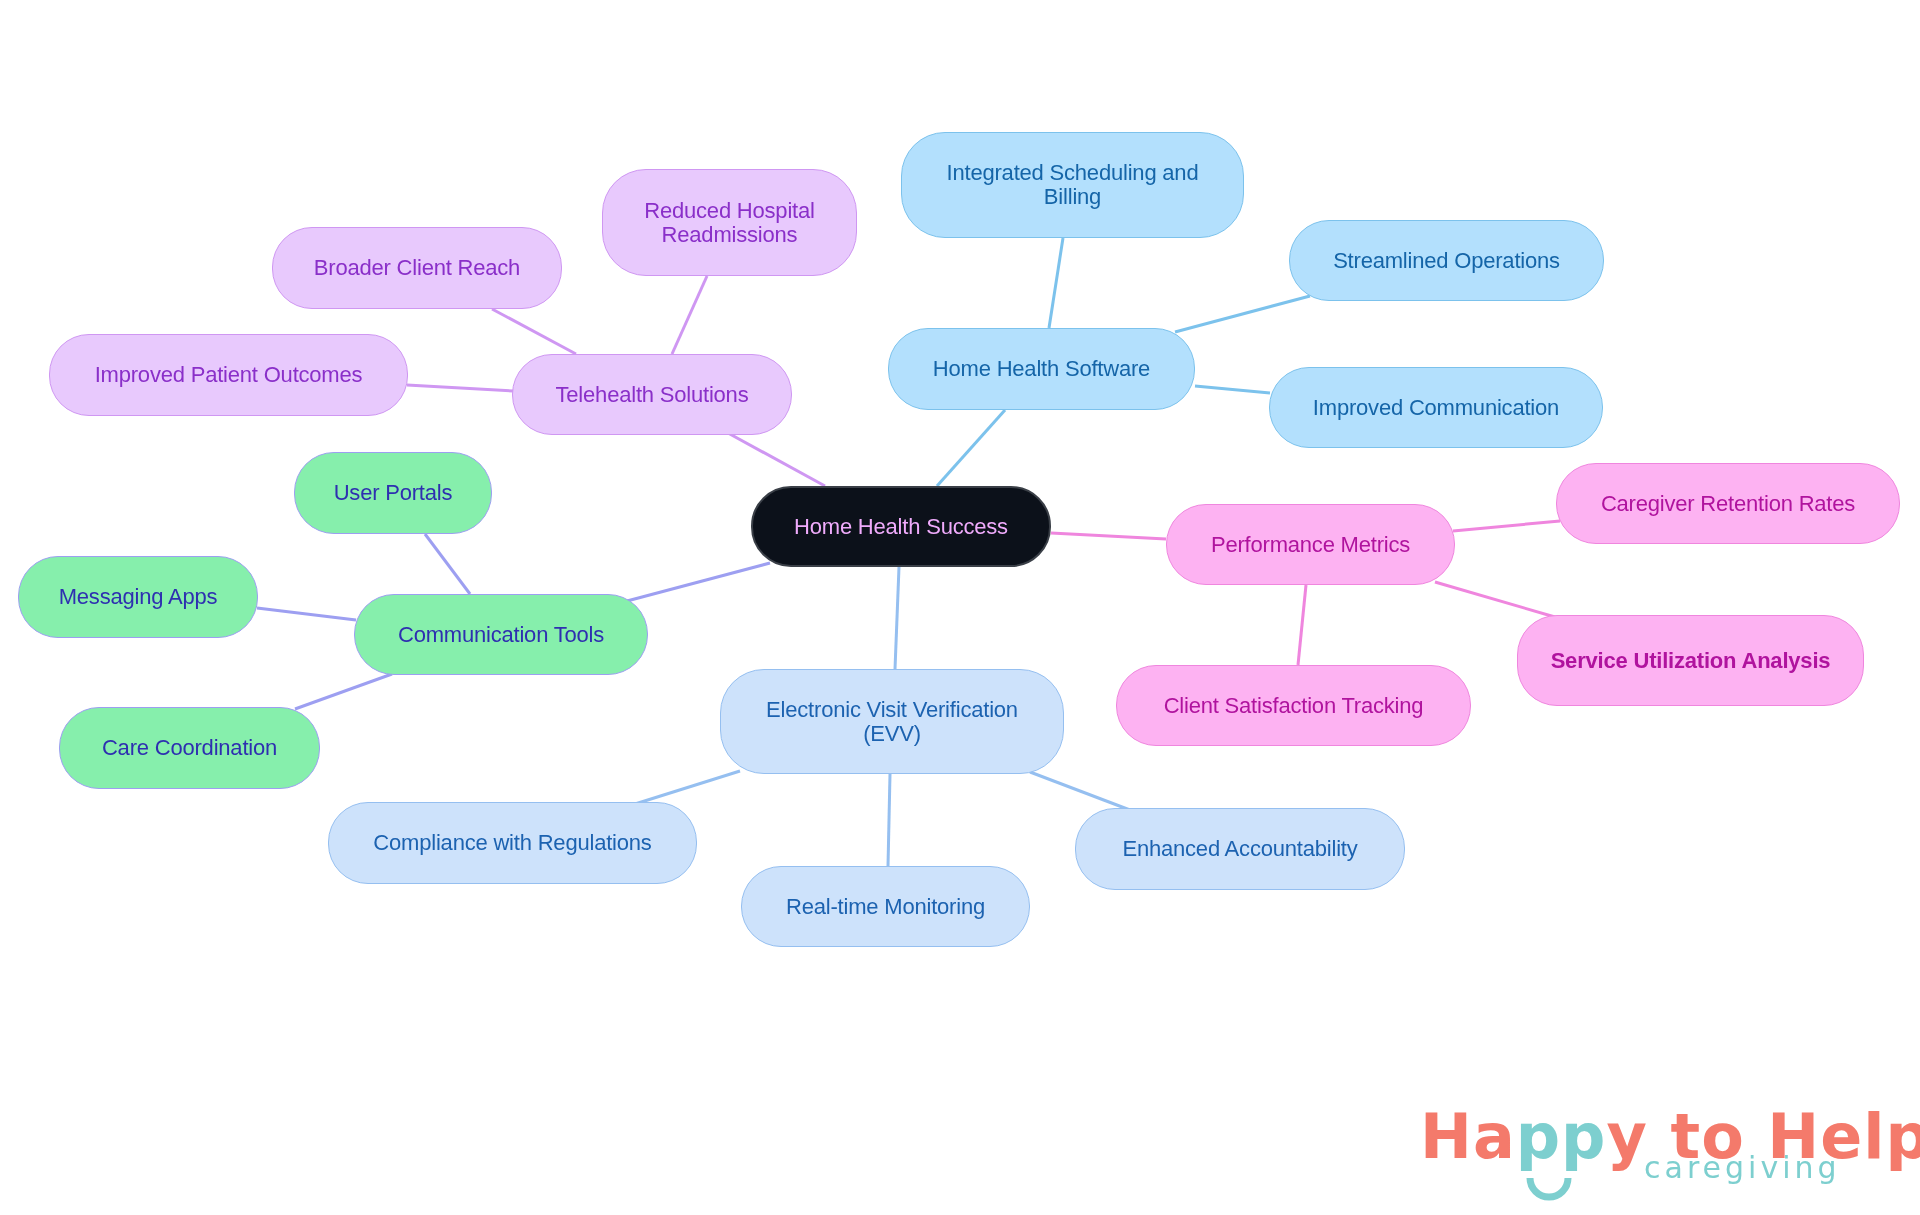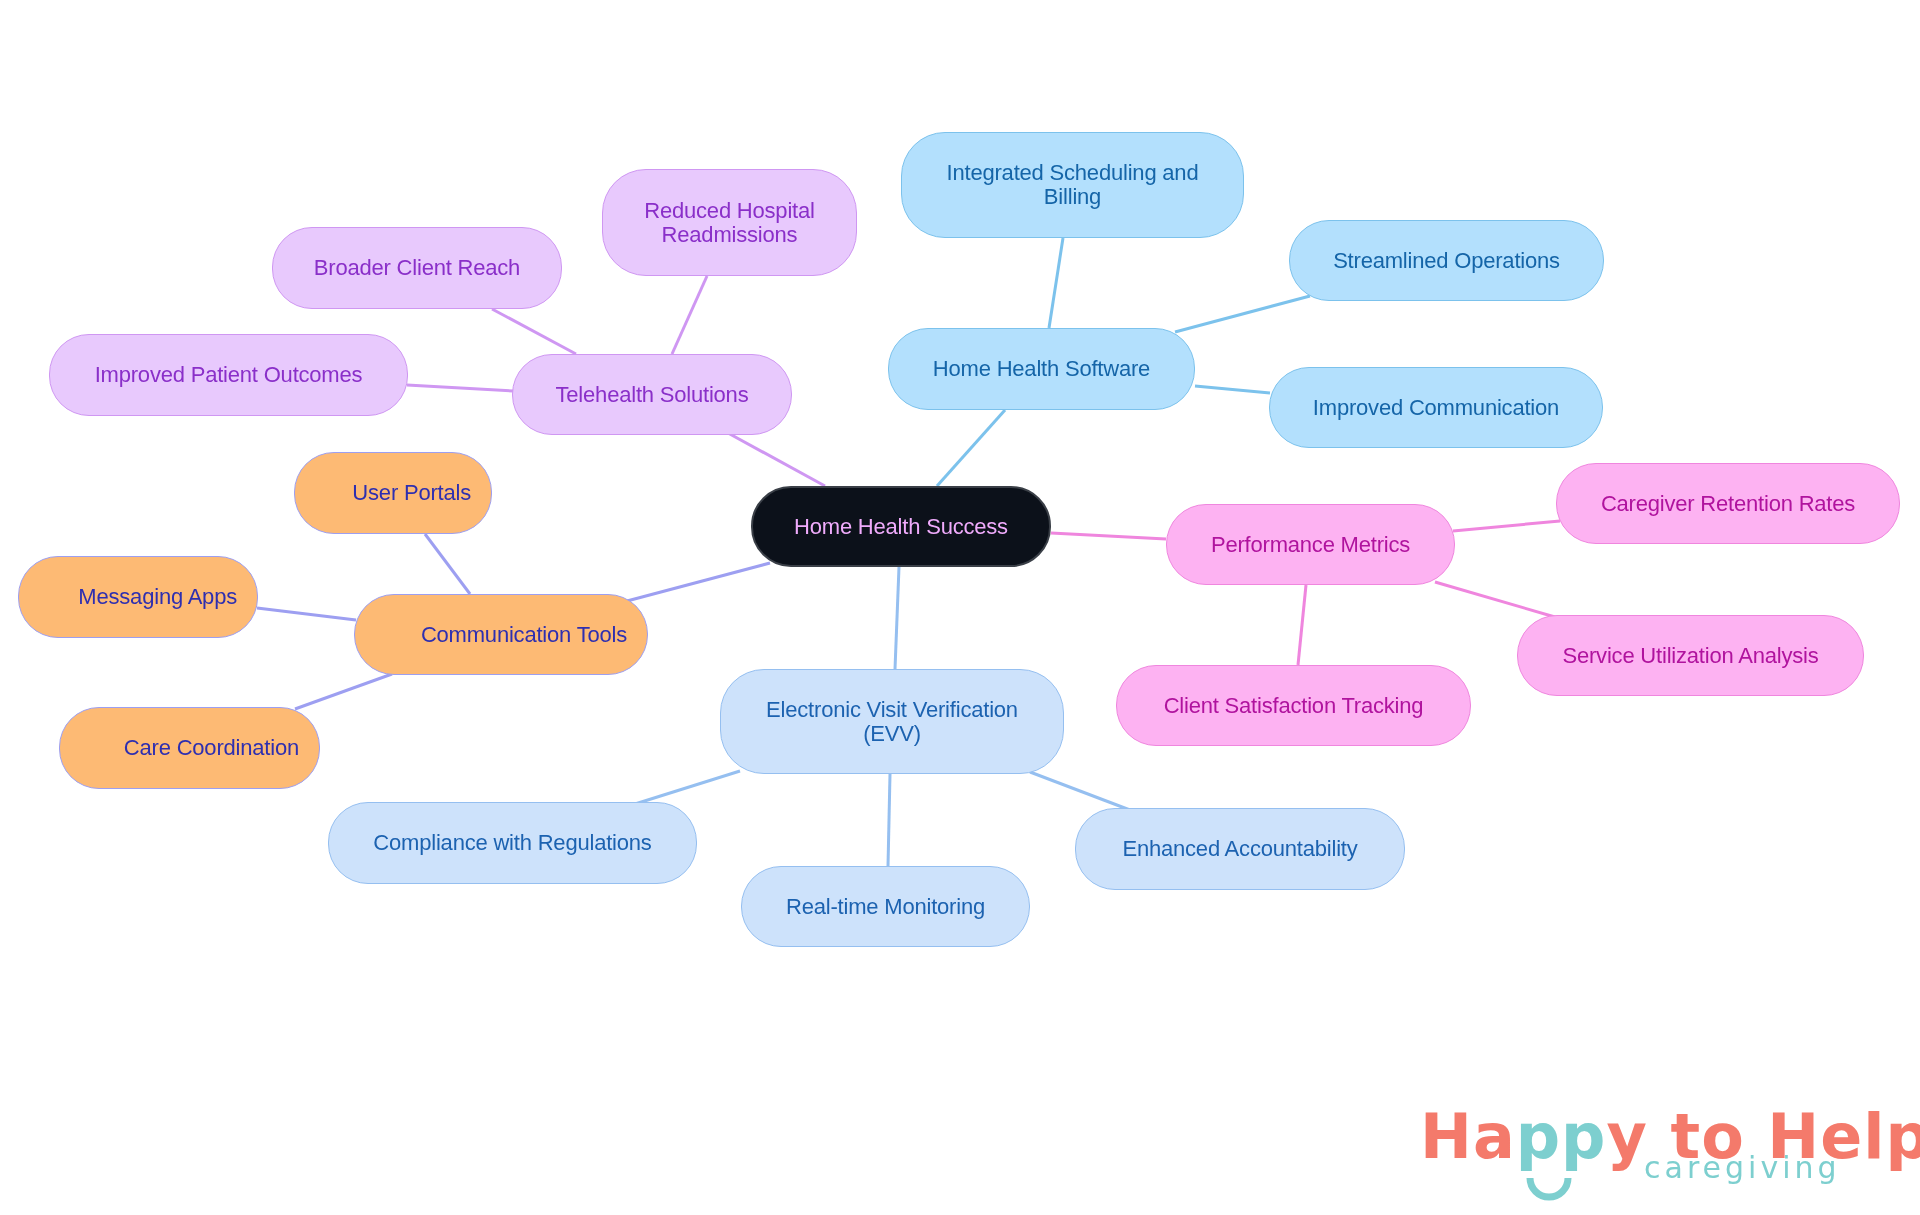--- a/index.html
+++ b/index.html
@@ -6,21 +6,21 @@
   body { width:1920px; height:1215px; position:relative; overflow:hidden;
          font-family:"Liberation Sans", sans-serif; }
   svg.edges { position:absolute; left:0; top:0; width:1920px; height:1215px; }
   .node { position:absolute; box-sizing:border-box; display:flex; align-items:center;
           justify-content:center; text-align:center; border-radius:40px;
           font-size:22px; line-height:24px; padding:0 20px; letter-spacing:-0.2px; }
   .center { background:#0c111a; color:#f0abfc; border:2px solid #3a3f47; }
   .sw { background:#b3e0fd; color:#1565a8; border:1.5px solid #7cc2ec; }
   .pm { background:#fdb2f2; color:#b0139e; border:1.5px solid #ef86de; }
   .evv { background:#cde2fb; color:#1c62b0; border:1.5px solid #95bff0; }
-  .ct { background:#fdba74; color:#2e2fb0; border:1.5px solid #9d9ff1;justify-content:flex-end; }
+  .ct { background:#86efac; color:#2e2fb0; border:1.5px solid #9d9ff1; }
   .th { background:#e8c9fd; color:#8a2fc9; border:1.5px solid #cf97f2; }
   .logo { position:absolute; left:1420px; top:1100px; width:460px; height:110px; }
   .logo-main { position:absolute; left:0; top:0; font-family:"DejaVu Sans", sans-serif;
                font-weight:bold; font-size:62px; letter-spacing:1px; color:#f47a6b; white-space:nowrap; }
   .logo-main .teal { color:#7dcfcf; }
   .logo-sub { position:absolute; left:224px; top:50px; font-family:"DejaVu Sans", sans-serif;
               font-size:30px; letter-spacing:4px; color:#7dcfcf; white-space:nowrap; }
   .smile { position:absolute; left:106px; top:76px; }
 </style>
 </head>
@@ -70,21 +70,21 @@
 <div class="node sw" style="left:1269px; top:367px; width:334px; height:81px;">
   <span>Improved Communication</span>
 </div>
 
 <div class="node pm" style="left:1166px; top:504px; width:289px; height:81px;">
   <span>Performance Metrics</span>
 </div>
 <div class="node pm" style="left:1556px; top:463px; width:344px; height:81px;">
   <span>Caregiver Retention Rates</span>
 </div>
-<div class="node pm" style="left:1517px; top:615px; width:347px; height:81px;">
+<div class="node pm" style="left:1517px; top:615px; width:347px; height:91px;font-weight:bold;">
   <span>Service Utilization Analysis</span>
 </div>
 <div class="node pm" style="left:1116px; top:665px; width:355px; height:81px;">
   <span>Client Satisfaction Tracking</span>
 </div>
 
 <div class="node evv" style="left:720px; top:669px; width:344px; height:105px; border-radius:44px; padding:16px 36px;">
   <span>Electronic Visit Verification (EVV)</span>
 </div>
 <div class="node evv" style="left:328px; top:802px; width:369px; height:82px;">

